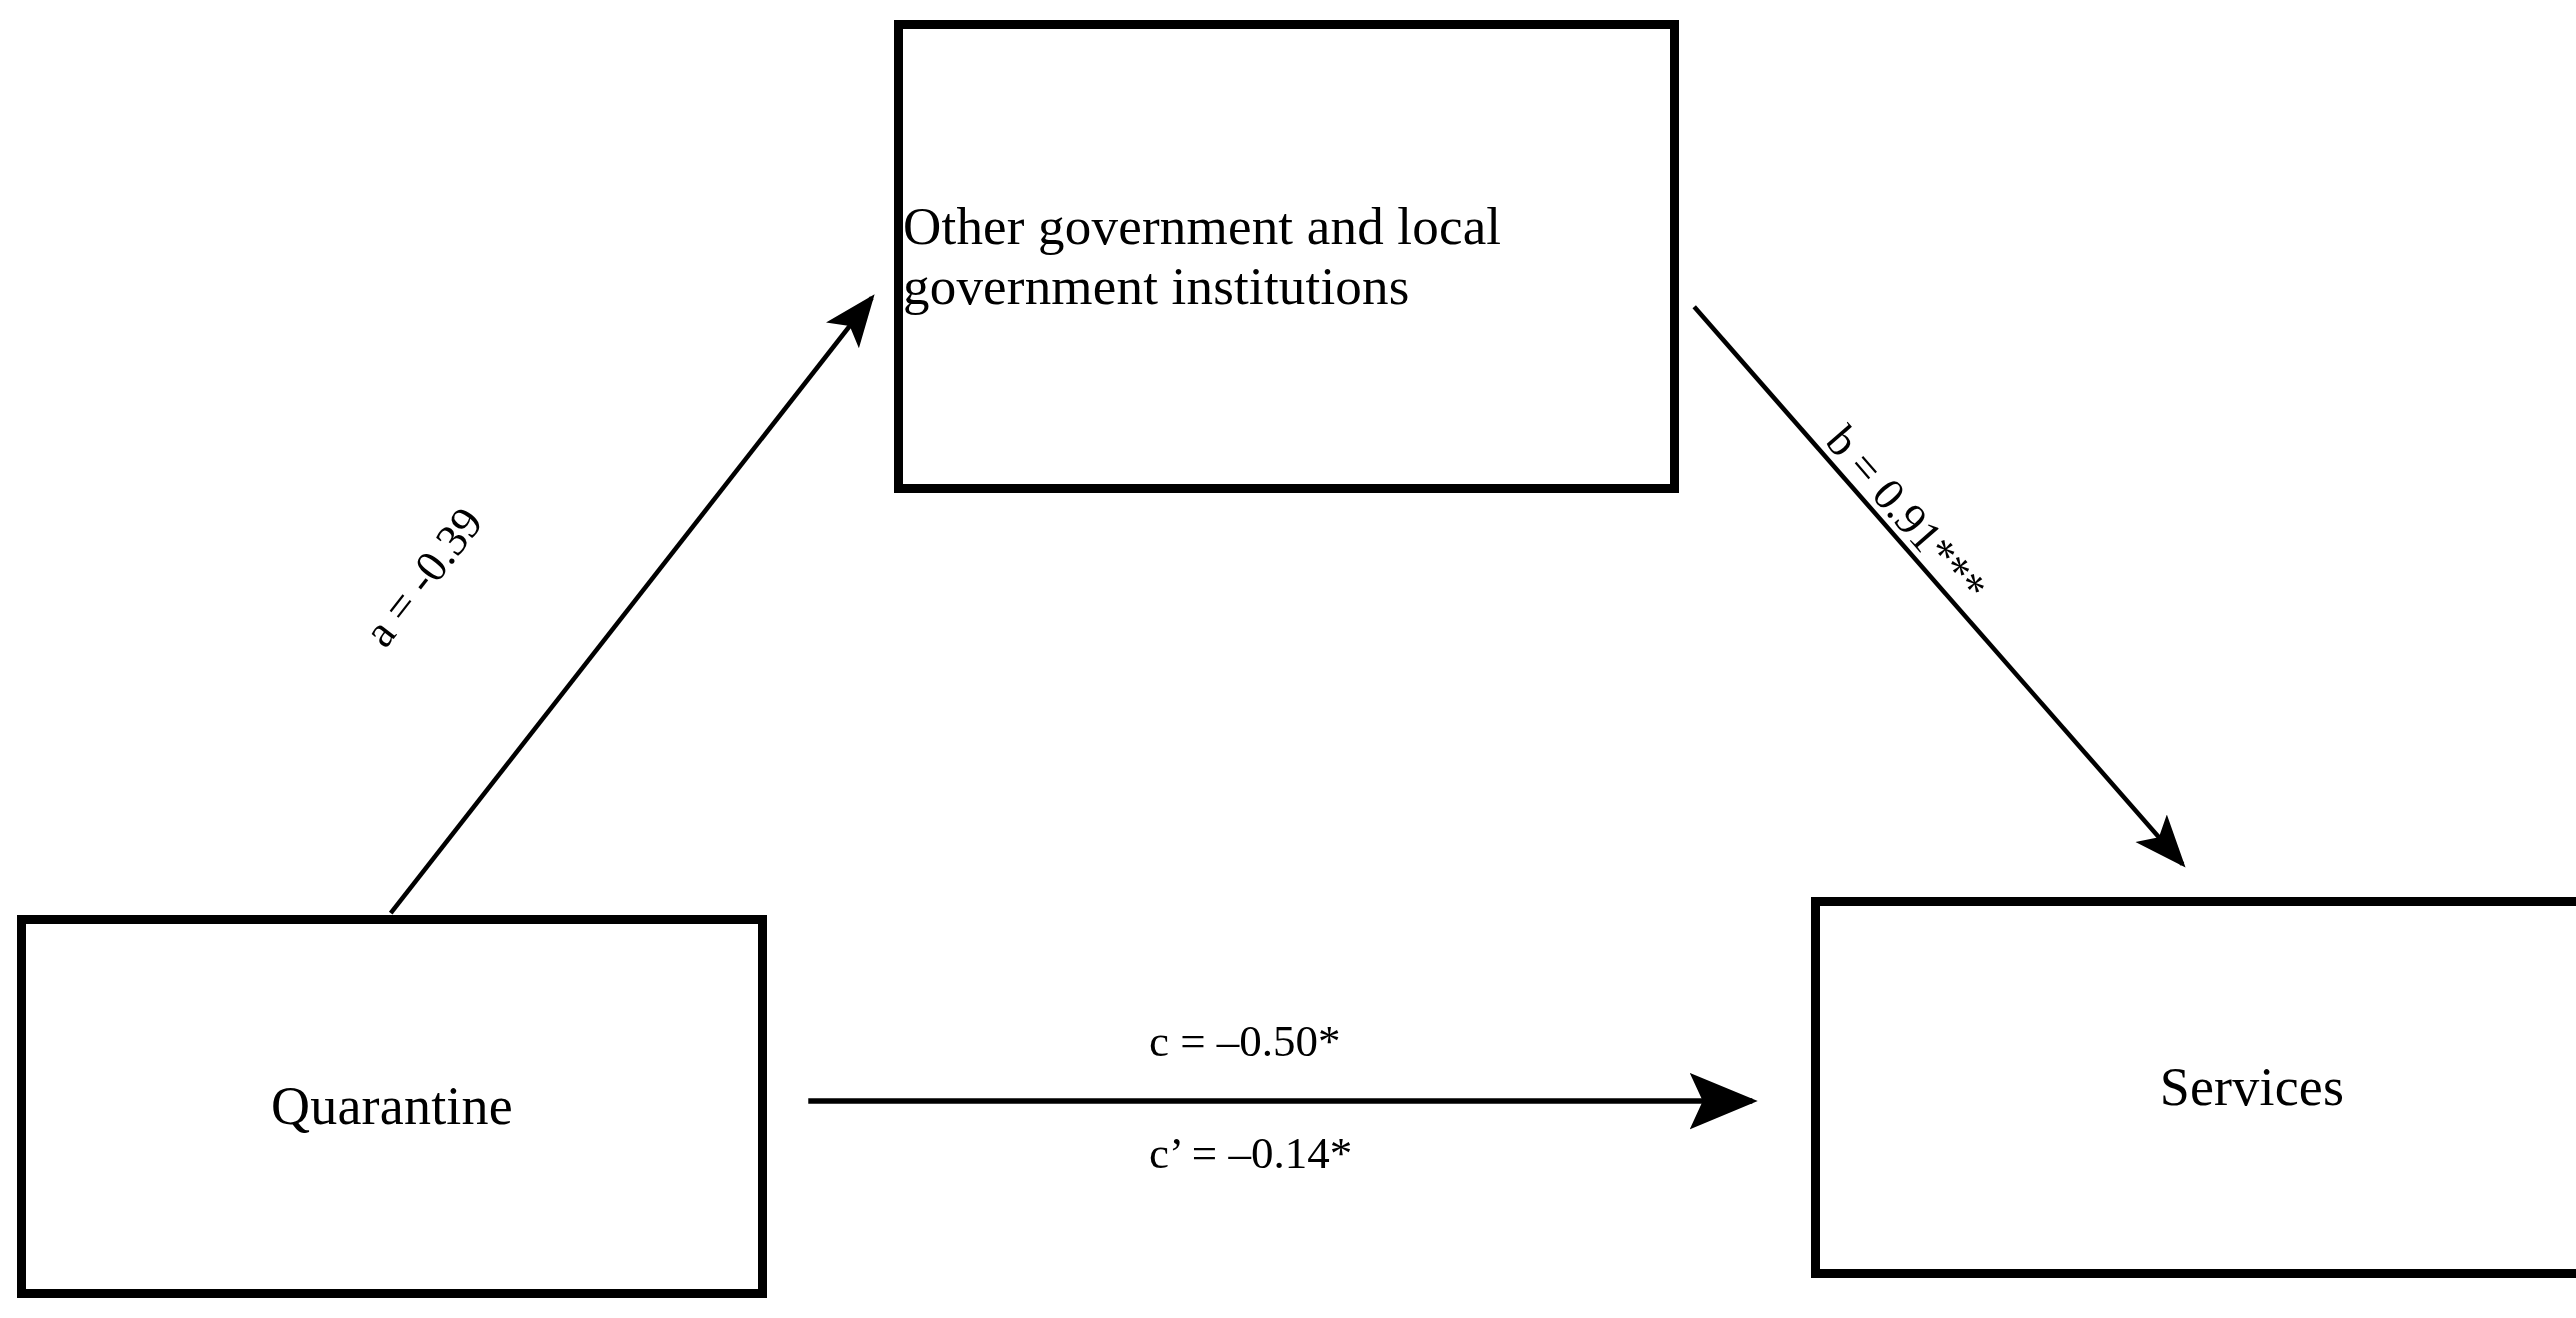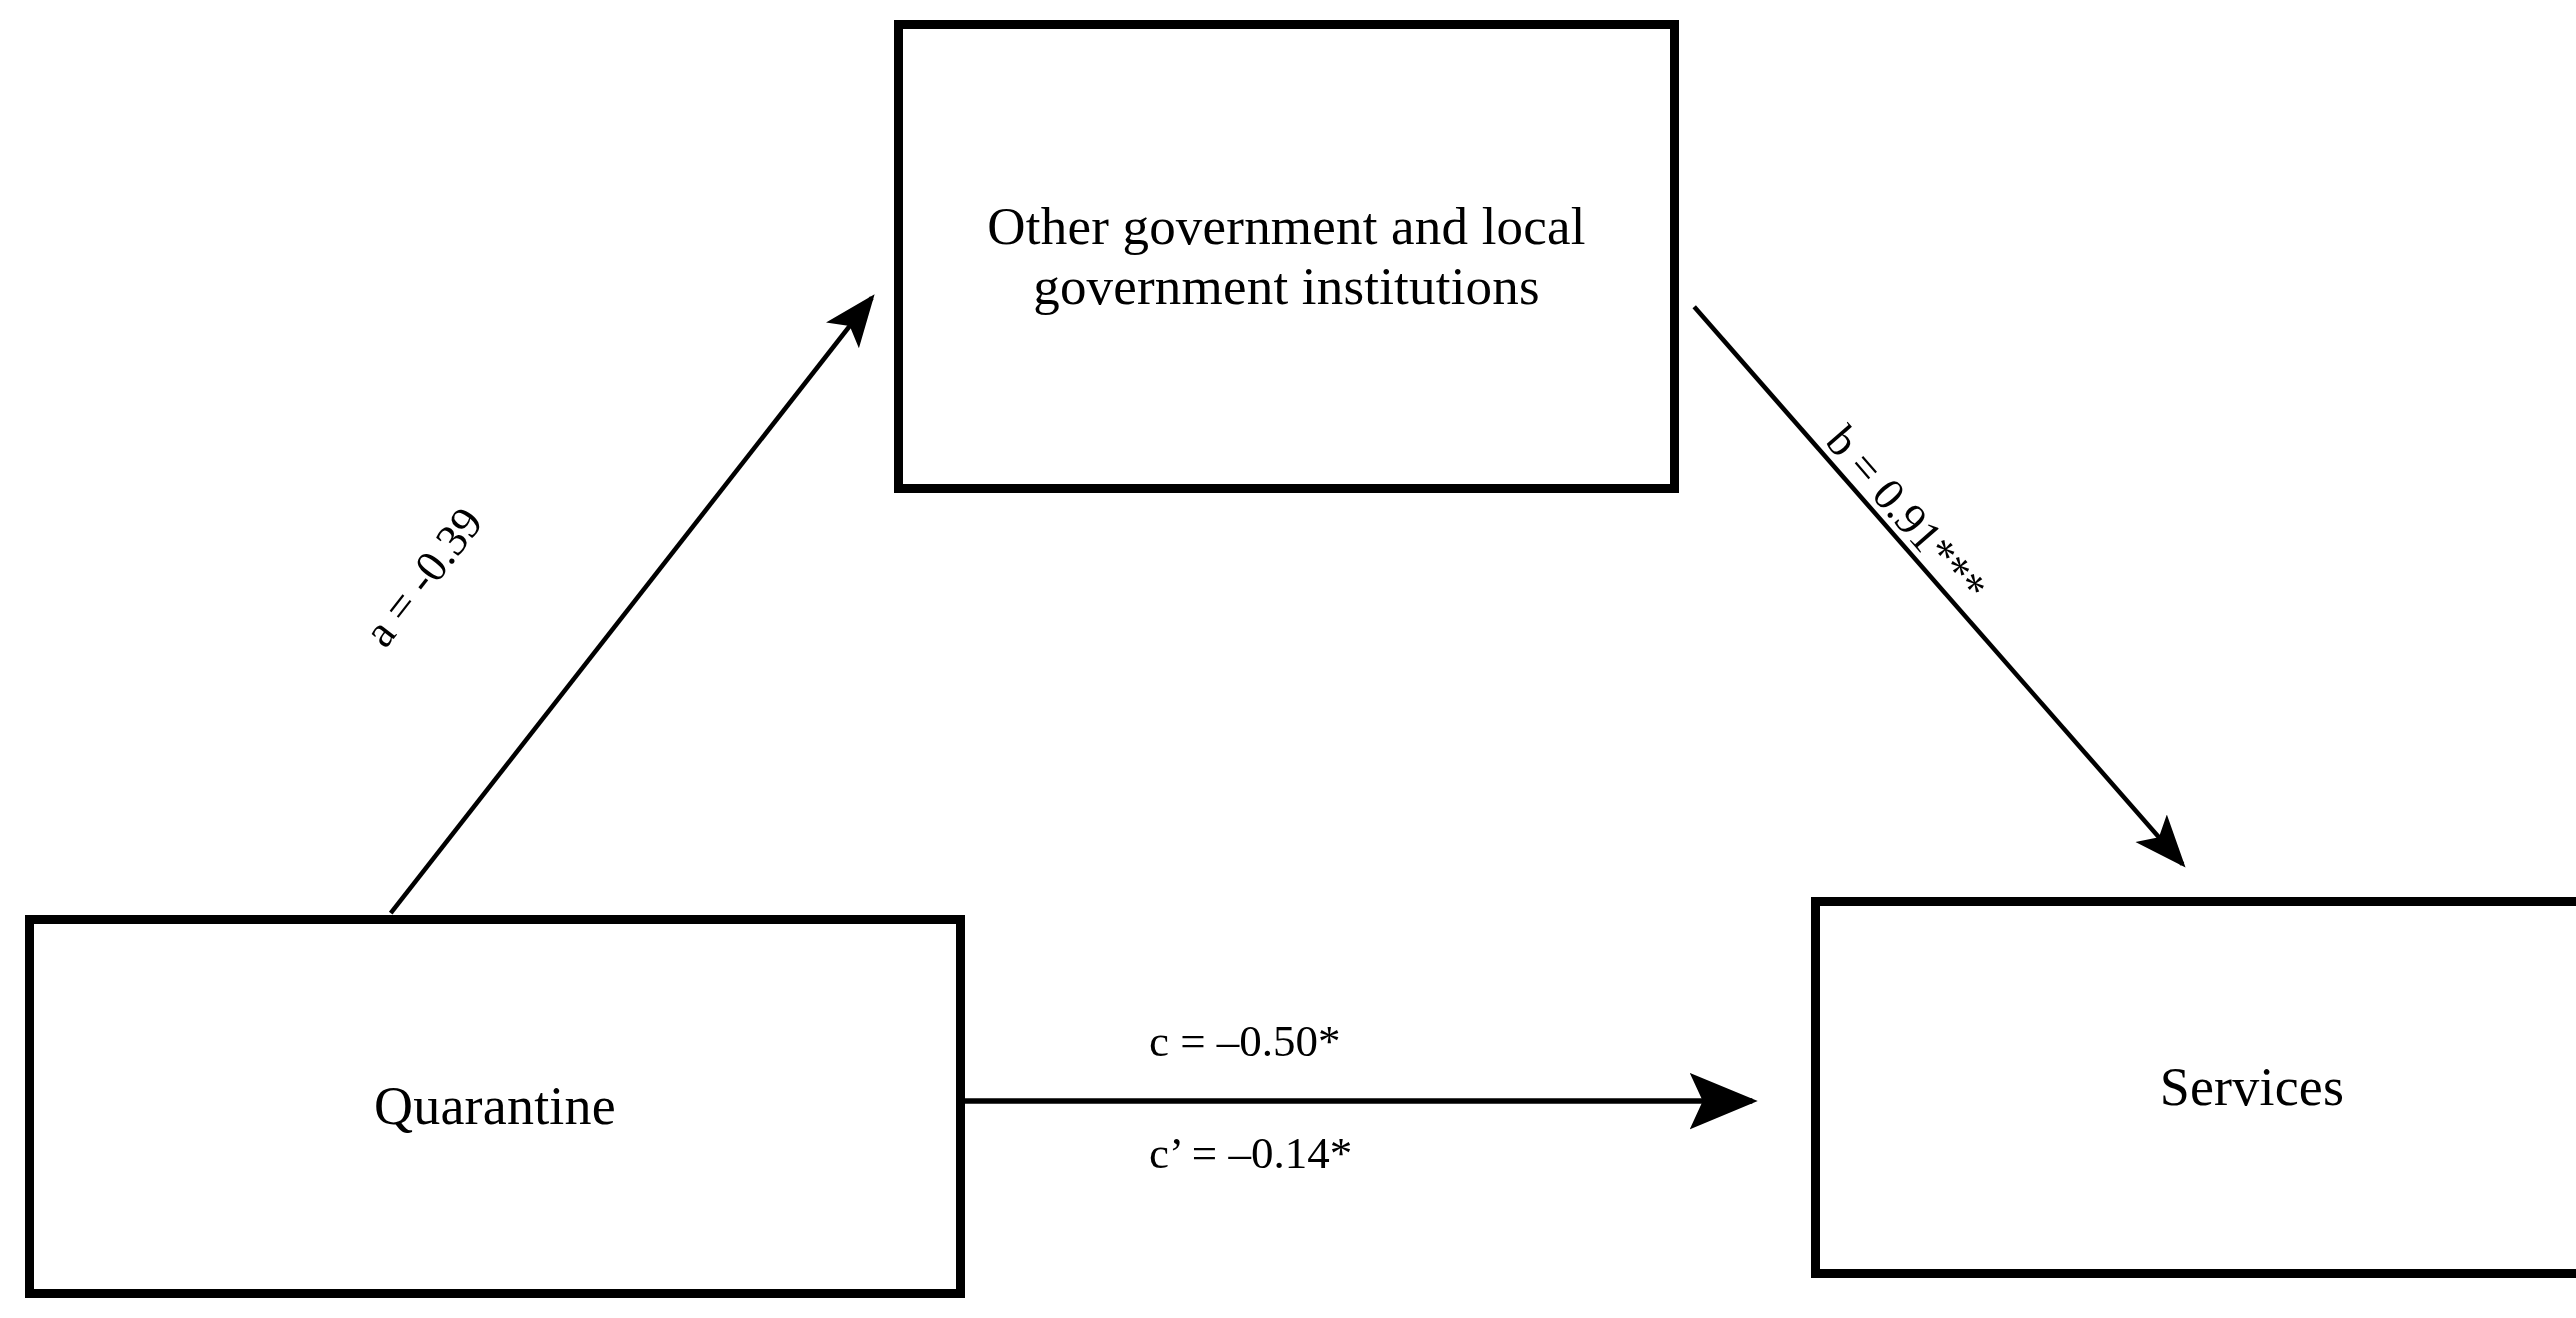--- a/index.html
+++ b/index.html
@@ -22,21 +22,20 @@
 
   
   .node-box {
     position: absolute;
     box-sizing: border-box;
     background: #ffffff;
     border: 9px solid #000000;
     display: flex;
     align-items: center;
     justify-content: center;
-    text-align: center;
   }
   .node-label {
     font-size: 54px;
     line-height: 1.10;
     letter-spacing: 0.2px;
     white-space: pre-line;
     color: #000000;
   }
 
   #box-mediator {
@@ -44,23 +43,23 @@
     top: 20px;
     width: 785px;
     height: 473px;
   }
   #box-mediator .node-label {
     font-size: 53px;
     line-height: 1.12;
   }
 
   #box-predictor {
-    left: 25px;
+    left: 17px;
     top: 915px;
-    width: 940px;
+    width: 750px;
     height: 383px;
   }
 
   #box-outcome {
     left: 1769px;
     top: 897px;
     width: 882px;
     height: 381px;
     margin-left: 42px;
   }

